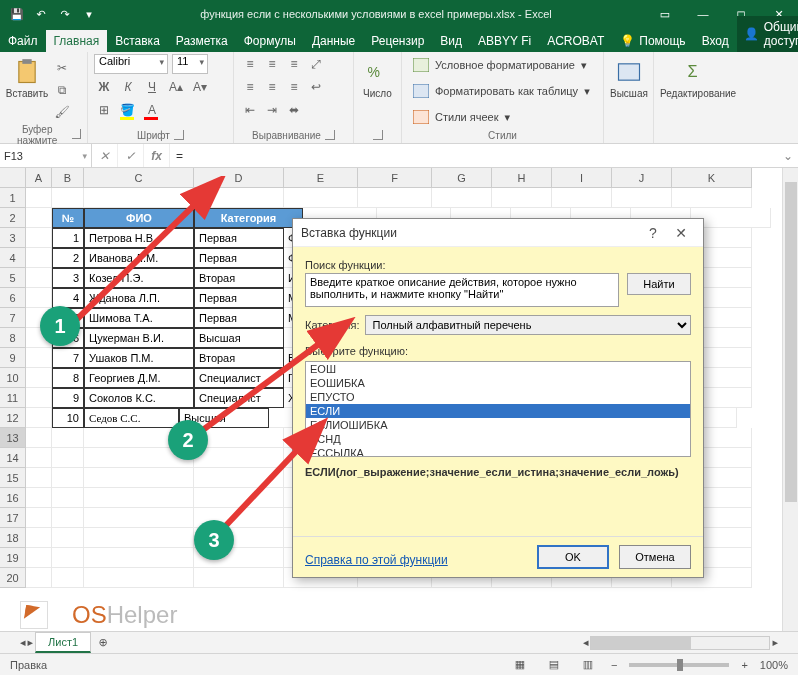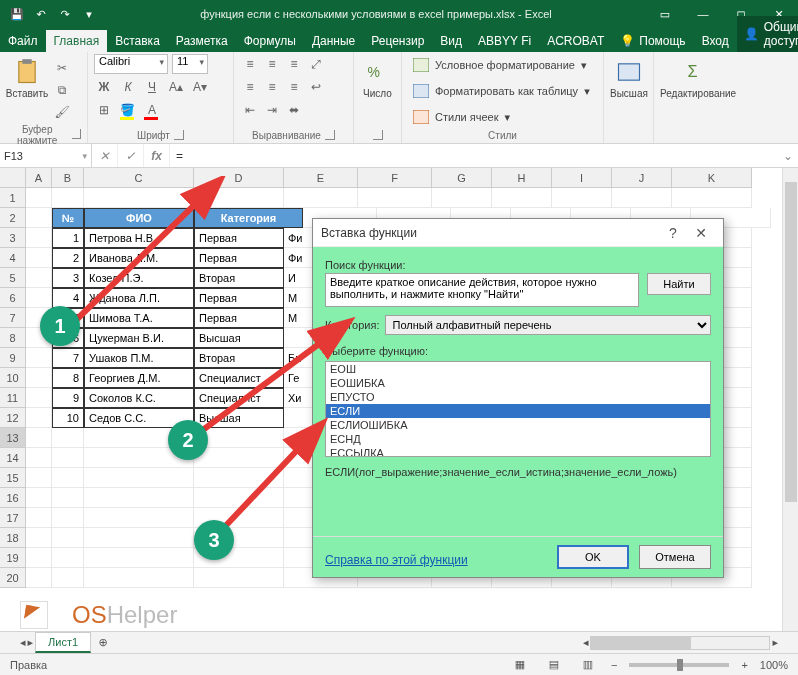--- a/index.html
+++ b/index.html
@@ -54,36 +54,36 @@
 .rowh { background:#f0f0f0; border-bottom:1px solid #ccc; border-right:1px solid #ccc; text-align:center; font-size:11px; color:#555; height:20px; line-height:20px;}
 .rowh.sel { background:#d4d4d4; }
 .cells { position:absolute; left:26px; top:20px; }
 .row { display:flex; height:20px; }
 .cell { border-right:1px solid #e8e8e8; border-bottom:1px solid #e8e8e8; font-size:11px; padding:0 4px; display:flex; align-items:center; overflow:hidden; white-space:nowrap;}
 .cell.th { background:#5b9bd5; color:#fff; font-weight:bold; justify-content:center; border:1px solid #333;}
 .cell.td { border:1px solid #333; }
 .cell.tdn { justify-content:flex-end; }
 
 
-.dialog { position:absolute; left:312px; top:218px; width:412px; height:360px; background:#86efac; border:1px solid #888; box-shadow:3px 3px 10px rgba(0,0,0,.3); }
+.dialog { position:absolute; left:292px; top:218px; width:412px; height:360px; background:#fef9c3; border:1px solid #888; box-shadow:3px 3px 10px rgba(0,0,0,.3); }
 .dlg-title { height:28px; background:#fff; border-bottom:1px solid #eee; display:flex; align-items:center; padding:0 8px; font-size:12px; color:#333;}
 .dlg-title .sp { flex:1; }
 .dlg-title .hbtn { width:28px; text-align:center; font-size:14px; color:#555;}
 .dlg-body { padding:8px 12px; font-size:11px; color:#333; }
 .dlg-body label { display:block; margin:4px 0 2px 0; }
 .dlg-search { display:flex; gap:8px; align-items:flex-start;}
 .dlg-search textarea { flex:1; height:34px; border:1px solid #a0a0a0; padding:2px 4px; font-size:11px; font-family:inherit; resize:none;}
 .dlg-btn { width:64px; height:22px; border:1px solid #a0a0a0; background:#f0f0f0; font-size:11px;}
 .dlg-row { display:flex; align-items:center; gap:6px; margin-top:8px;}
 .dlg-row select { flex:1; height:20px; border:1px solid #a0a0a0; font-size:11px; padding:0 2px;}
 .funclist { margin-top:4px; height:96px; border:1px solid #a0a0a0; overflow:hidden; background:#fff;}
 .funclist .item { padding:1px 4px; font-size:11px;}
 .funclist .item.sel { background:#3173c6; color:#fff;}
 .desc { margin-top:8px; font-size:11px; line-height:1.4;}
-.desc b { font-weight:normal;}
+.desc b { font-weight:bold;}
 .helplink { color:#1258b5; text-decoration:underline; margin-top:20px; display:inline-block;}
 .dlg-foot { border-top:1px solid #ddd; padding:8px 12px; display:flex; justify-content:flex-end; gap:10px; position:absolute; bottom:0; left:0; right:0;}
 .dlg-foot .helplink { position:absolute; left:12px; bottom:10px; margin:0;}
 .dlg-foot button { width:72px; height:24px; border:1px solid #888; background:#f0f0f0; font-size:11px;}
 .dlg-foot button.primary { border:2px solid #3173c6; }
 
 
 .sheettabs { position:absolute; bottom:22px; left:0; right:0; height:22px; background:#f3f3f3; border-top:1px solid #d4d4d4; display:flex; align-items:center; font-size:11px; color:#555; padding-left:20px; gap:2px;}
 .sheettabs .stab { padding:3px 12px; background:#fff; border:1px solid #ccc; border-bottom:2px solid #217346; color:#217346;}
 .sheettabs .plus { width:20px; text-align:center; padding:3px 0;}
@@ -452,21 +452,21 @@
         <div class="cell" style="width: 74px;"></div>
         <div class="cell" style="width: 60px;"></div>
         <div class="cell" style="width: 60px;"></div>
         <div class="cell" style="width: 60px;"></div>
         <div class="cell" style="width: 60px;"></div>
         <div class="cell" style="width: 80px;"></div>
       </div>
       <div class="row">
         <div class="cell" style="width: 26px;"></div>
         <div class="cell td tdn" style="width: 32px;">10</div>
-        <div class="cell td" style="width: 110px;">Седов С.С.</div>
+        <div class="cell td" style="width: 95px; font-family: Liberation Serif, serif;">Седов С.С.</div>
         <div class="cell td" style="width: 90px;">Высшая</div>
         <div class="cell" style="width: 74px;"></div>
         <div class="cell" style="width: 74px;"></div>
         <div class="cell" style="width: 60px;"></div>
         <div class="cell" style="width: 60px;"></div>
         <div class="cell" style="width: 60px;"></div>
         <div class="cell" style="width: 60px;"></div>
         <div class="cell" style="width: 80px;"></div>
       </div>
       <div class="row">

